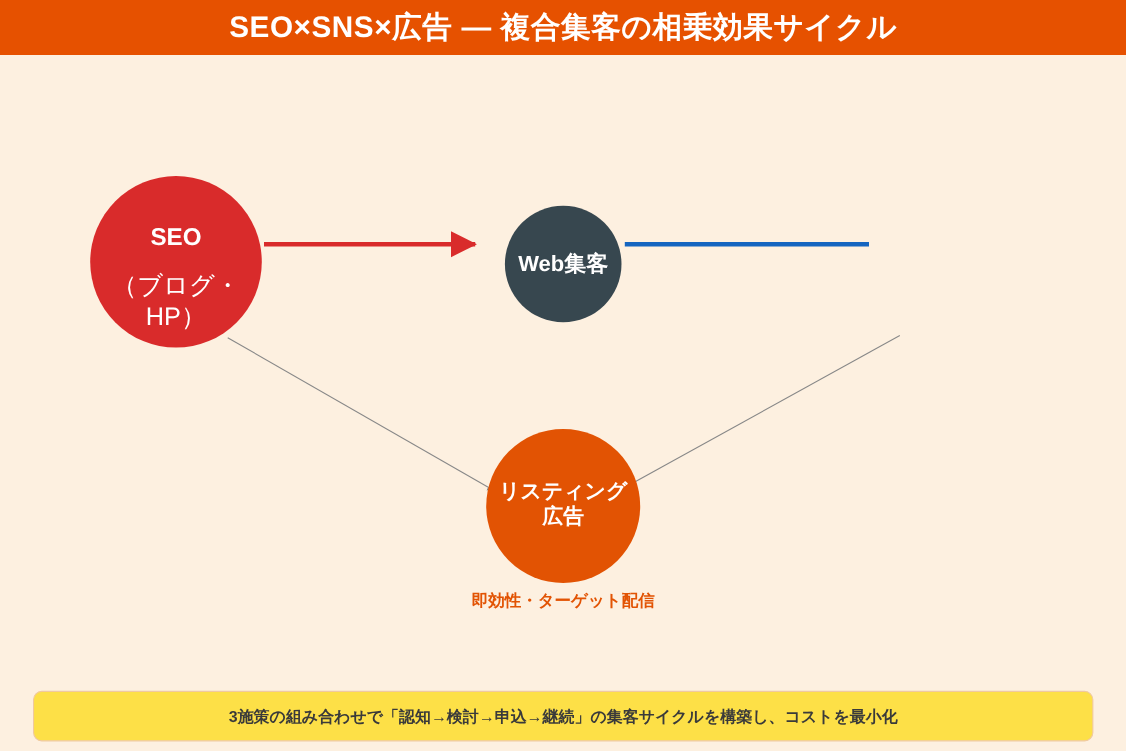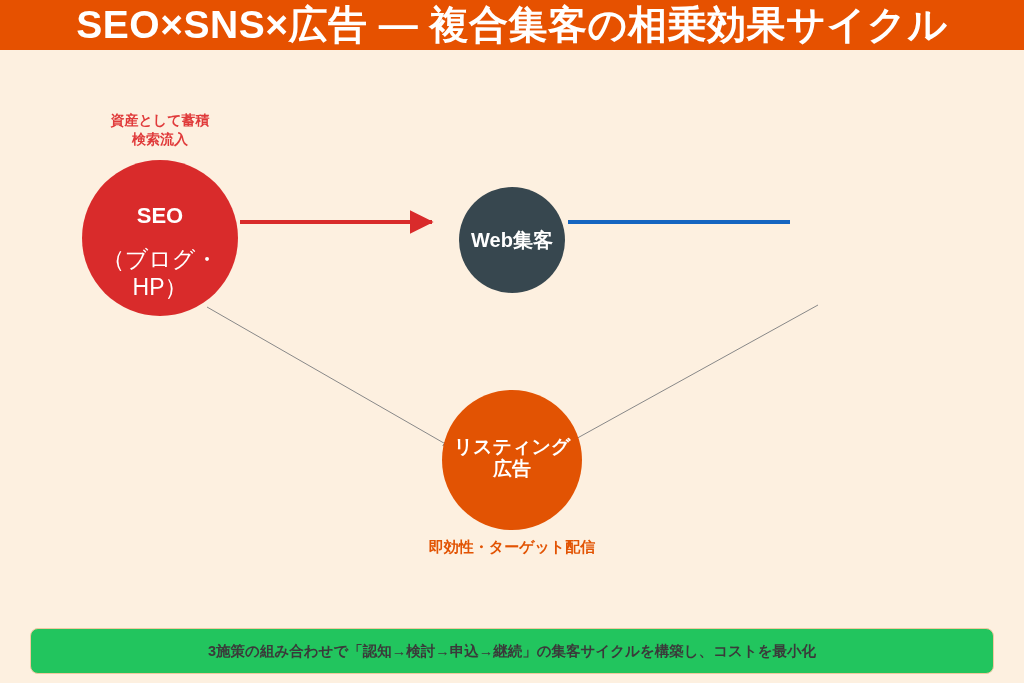--- a/index.html
+++ b/index.html
@@ -29,21 +29,21 @@
   }
   .header-title {
     position: absolute;
     left: 0;
     top: 0;
     width: 1024px;
     height: 50px;
     line-height: 50px;
     text-align: center;
     color: #ffffff;
-    font-size: 39px;
+    font-size: 27px;
     font-weight: bold;
     letter-spacing: 0.5px;
     white-space: nowrap;
   }
   
   .edge-layer {
     position: absolute;
     left: 0;
     top: 0;
     width: 1024px;
@@ -138,21 +138,21 @@
   }
   
   .footer-note {
     position: absolute;
     left: 30px;
     top: 628px;
     width: 964px;
     height: 46px;
     border: 1.5px solid #f0c9a0;
     border-radius: 8px;
-    background: #22c55e;
+    background: #fde047;
     display: flex;
     align-items: center;
     justify-content: center;
     box-sizing: border-box;
   }
   .footer-note-text {
     font-size: 14.5px;
     font-weight: bold;
     color: #3a3a3a;
     white-space: nowrap;
@@ -193,22 +193,20 @@
   <div class="node" id="node-web">
     <div class="node-title">Web集客</div>
   </div>
 
 
   <div class="node" id="node-ads">
     <div class="node-title" id="node-ads-title" style="white-space: pre-line; font-family: Liberation Mono, monospace;">リスティング
 広告</div>
   </div>
 
-  <div class="caption" id="caption-seo">資産として蓄積
-検索流入</div>
 
 
   <div class="caption" id="caption-ads">即効性・ターゲット配信</div>
 
   <div class="footer-note">
     <div class="footer-note-text">3施策の組み合わせで「認知→検討→申込→継続」の集客サイクルを構築し、コストを最小化</div>
   </div>
 
 </div>
 

